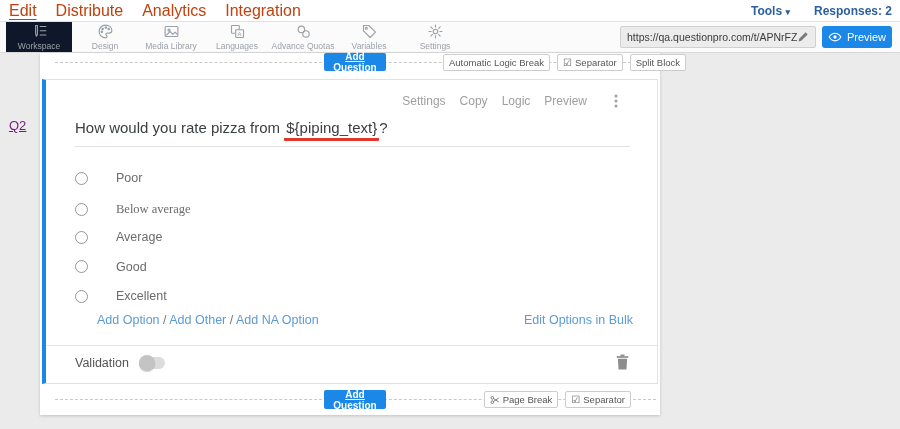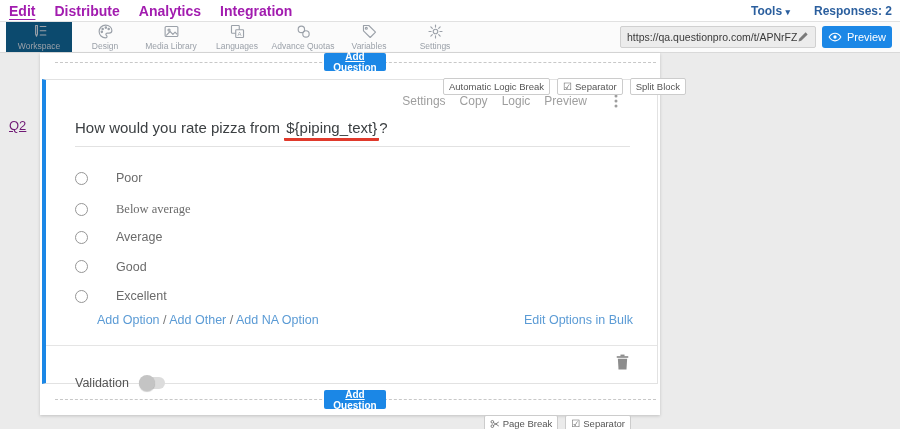--- a/index.html
+++ b/index.html
@@ -3,34 +3,34 @@
 <meta charset="utf-8">
 <style>
   * { margin:0; padding:0; box-sizing:border-box; }
   html,body { width:900px; height:429px; overflow:hidden; }
   body { font-family:"Liberation Sans", sans-serif; position:relative; background:#ebebeb; }
 
   
   .topnav { position:absolute; left:0; top:0; width:900px; height:22px; background:#fff;
             border-bottom:1px solid #e1e1e1; display:flex; align-items:center; }
   .topnav .tabs { display:flex; gap:19px; padding-left:9px; }
-  .nav-tab { font-size:14px; font-weight:700; color:#a21caf; cursor:pointer; }
+  .nav-tab { font-size:16px; font-weight:400; color:#c2410c; cursor:pointer; }
   .nav-tab.active { text-decoration:underline; text-underline-offset:3px; }
   .topnav .right { margin-left:auto; display:flex; gap:24px; padding-right:8px; align-items:flex-start; }
   .tools { font-size:12px; font-weight:700; color:#2b5f9e; }
   .tools .caret { font-size:9px; }
   .responses { font-size:12px; font-weight:700; color:#2b5f9e; }
 
   
   .toolbar { position:absolute; left:0; top:22px; width:900px; height:31px; background:#fbfbfb;
              border-bottom:1px solid #d9d9d9; }
   .tb-items { position:absolute; left:6px; top:0; height:30px; display:flex; }
   .tb-item { width:66px; height:30px; display:flex; flex-direction:column; align-items:center;
              justify-content:center; cursor:pointer; }
-  .tb-item.active { background:#0c4a6e; }
+  .tb-item.active { background:#0f172a; }
   .tb-ic { height:16px; display:flex; align-items:center; }
   .tb-ic svg { stroke:#9ba1a9; fill:none; stroke-width:1.6; stroke-linecap:round; stroke-linejoin:round; }
   .tb-label { font-size:8.5px; color:#9ba1a9; margin-top:1px; white-space:nowrap; }
   .url-box { position:absolute; top:4px; right:84px; width:196px; height:22px; background:#ececec;
              border:1px solid #d0d0d0; border-radius:2px; display:flex; align-items:center;
              padding:0 6px; }
   .url-text { font-size:10.5px; color:#3a3a3a; white-space:nowrap; overflow:hidden; flex:1; }
   .preview-btn { position:absolute; top:4px; right:8px; width:70px; height:22px; background:#1b87e6;
                  border-radius:3px; color:#fff; font-size:11px; display:flex; align-items:center;
                  justify-content:center; gap:5px; cursor:pointer; }
@@ -39,21 +39,21 @@
   .panel { position:absolute; left:40px; top:53px; width:620px; height:362px; background:#fff;
            box-shadow:0 1px 3px rgba(0,0,0,.18); }
   .dash-line { position:absolute; left:15px; right:4px; border-top:1px dashed #c8c8c8; }
   .dash-top { top:9px; }
   .dash-bottom { top:346px; }
   .addq-btn { position:absolute; width:62px; height:18px; background:#1b87e6; color:#fff;
               font-size:10px; font-weight:700; border:none; border-radius:2px; cursor:pointer;
               display:flex; align-items:center; justify-content:center; z-index:2;text-decoration:underline; }
   .addq-top { left:284px; top:0; }
   .addq-bottom { left:284px; top:337px; height:19px; }
-  .mini-btn-row { position:absolute; display:flex; gap:7px; z-index:2;margin-top:24px; }
+  .mini-btn-row { position:absolute; display:flex; gap:7px; z-index:2; }
   .row-top { left:403px; top:1px; }
   .row-bottom { right:29px; top:338px; }
   .mini-btn { background:#fff; border:1px solid #ccc; border-radius:2px; color:#555;
               font-size:9.5px; padding:2px 5px; display:flex; align-items:center; gap:3px;
               cursor:pointer; white-space:nowrap; }
   .chk-glyph { font-size:10px; color:#666; line-height:1; }
 
   
   .qnum { position:absolute; left:9px; top:118px; font-size:13px; color:#701a75;text-decoration:underline; }
   .card { position:absolute; left:2px; top:26px; width:616px; height:305px; background:#fff;
@@ -64,21 +64,21 @@
   .qtext { position:absolute; left:29px; top:39px; font-size:15px; color:#3c4043; white-space:nowrap; }
   .piping { border-bottom:3px solid #e0392b; padding:0 2px 2px 2px; border-radius:1px; }
   .qtext-underline { position:absolute; left:29px; top:66px; width:555px; border-top:1px solid #e2e2e2; }
   .opt-row { position:absolute; left:29px; height:14px; display:flex; align-items:center; gap:28px; cursor:pointer; }
   .radio { width:13px; height:13px; border:1.5px solid #969696; border-radius:50%; background:#fff; }
   .opt-label { font-size:12.5px; color:#6b6b6b; }
   .addlinks { position:absolute; left:51px; top:233px; font-size:12.5px; color:#777; }
   .addlinks a { color:#5b9bd5; text-decoration:none; cursor:pointer; }
   .bulk { position:absolute; right:24px; top:233px; font-size:12.5px; color:#5b9bd5; cursor:pointer; }
   .vdivider { position:absolute; left:0; right:0; top:265px; border-top:1px solid #e5e5e5; }
-  .vrow { position:absolute; left:29px; top:276px; display:flex; align-items:center; gap:10px;margin-top:20px; }
+  .vrow { position:absolute; left:29px; top:276px; display:flex; align-items:center; gap:10px; }
   .vlabel { font-size:12.5px; color:#555; }
   .switch { width:26px; height:12px; background:#dcdcdc; border-radius:6px; position:relative; cursor:pointer; }
   .knob { position:absolute; left:0; top:-2px; width:16px; height:16px; border-radius:50%;
           background:#c4c4c4; box-shadow:0 1px 1px rgba(0,0,0,.2); }
   .trash { position:absolute; right:28px; top:274px; cursor:pointer; display:flex; }
 </style>
 </head>
 <body>
 
 <div class="topnav">

